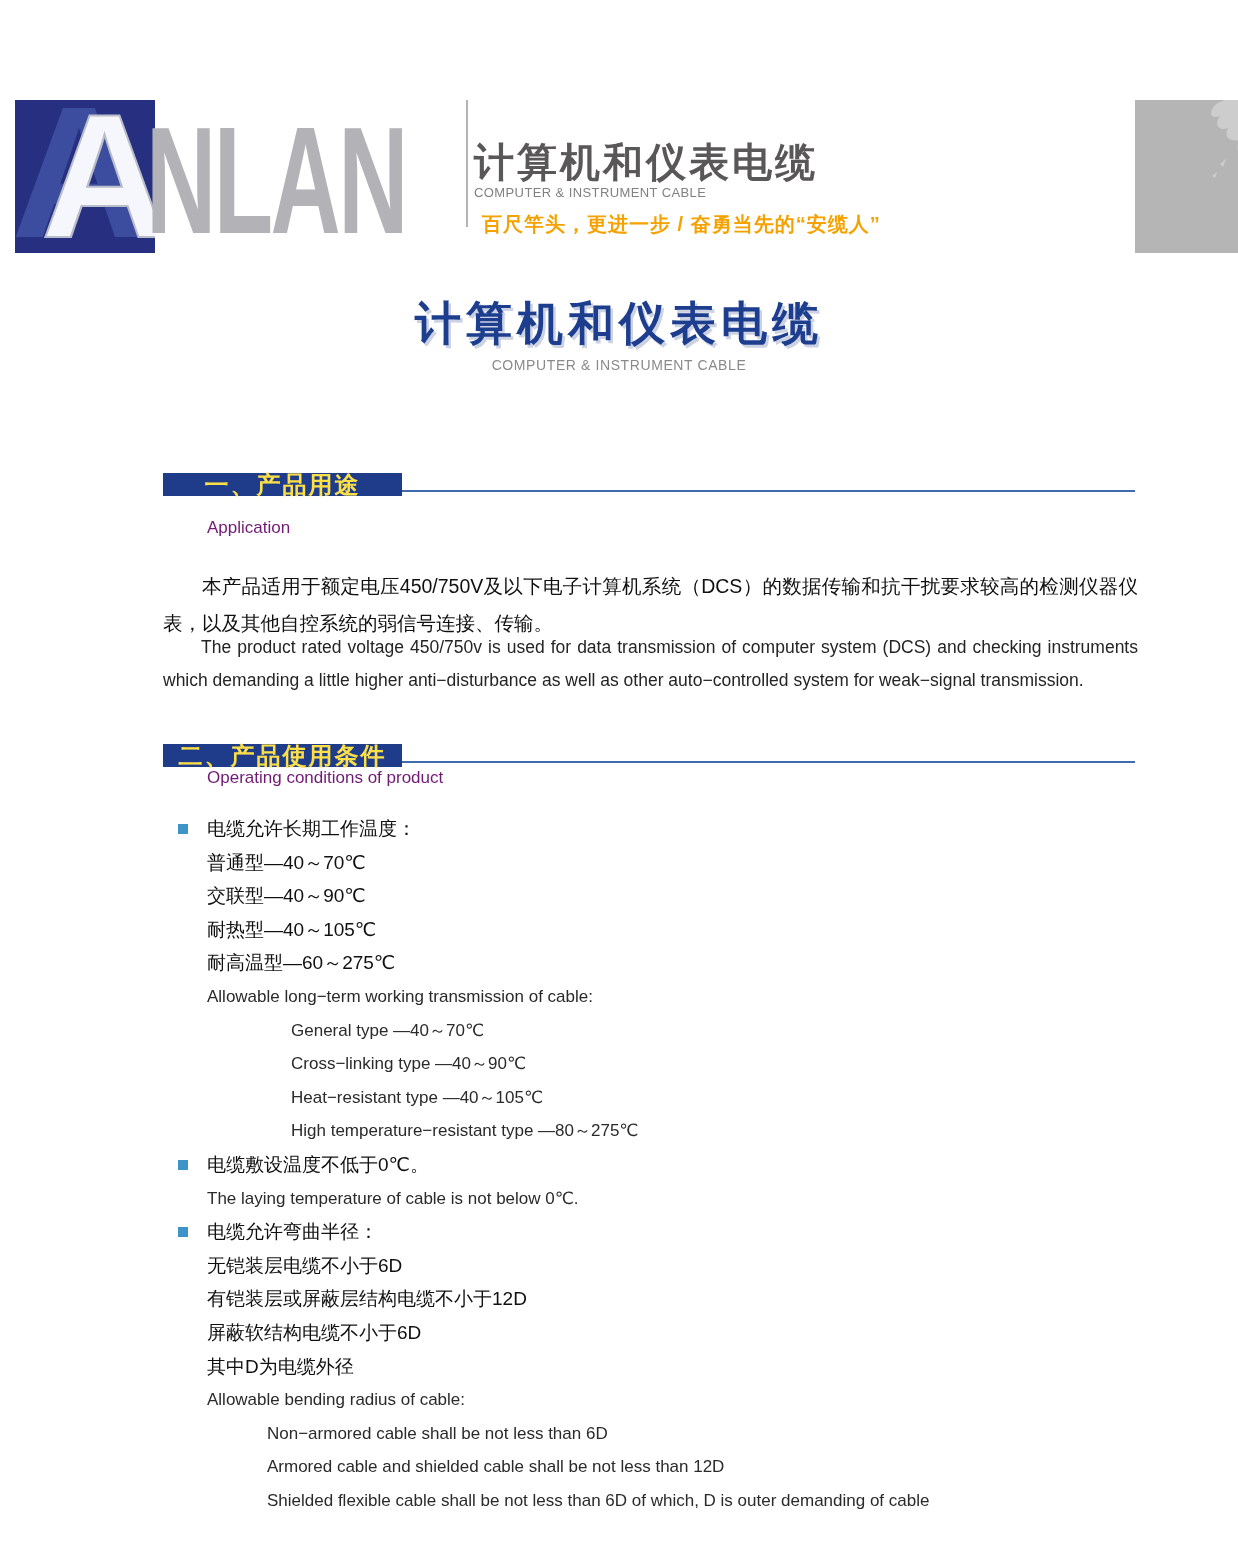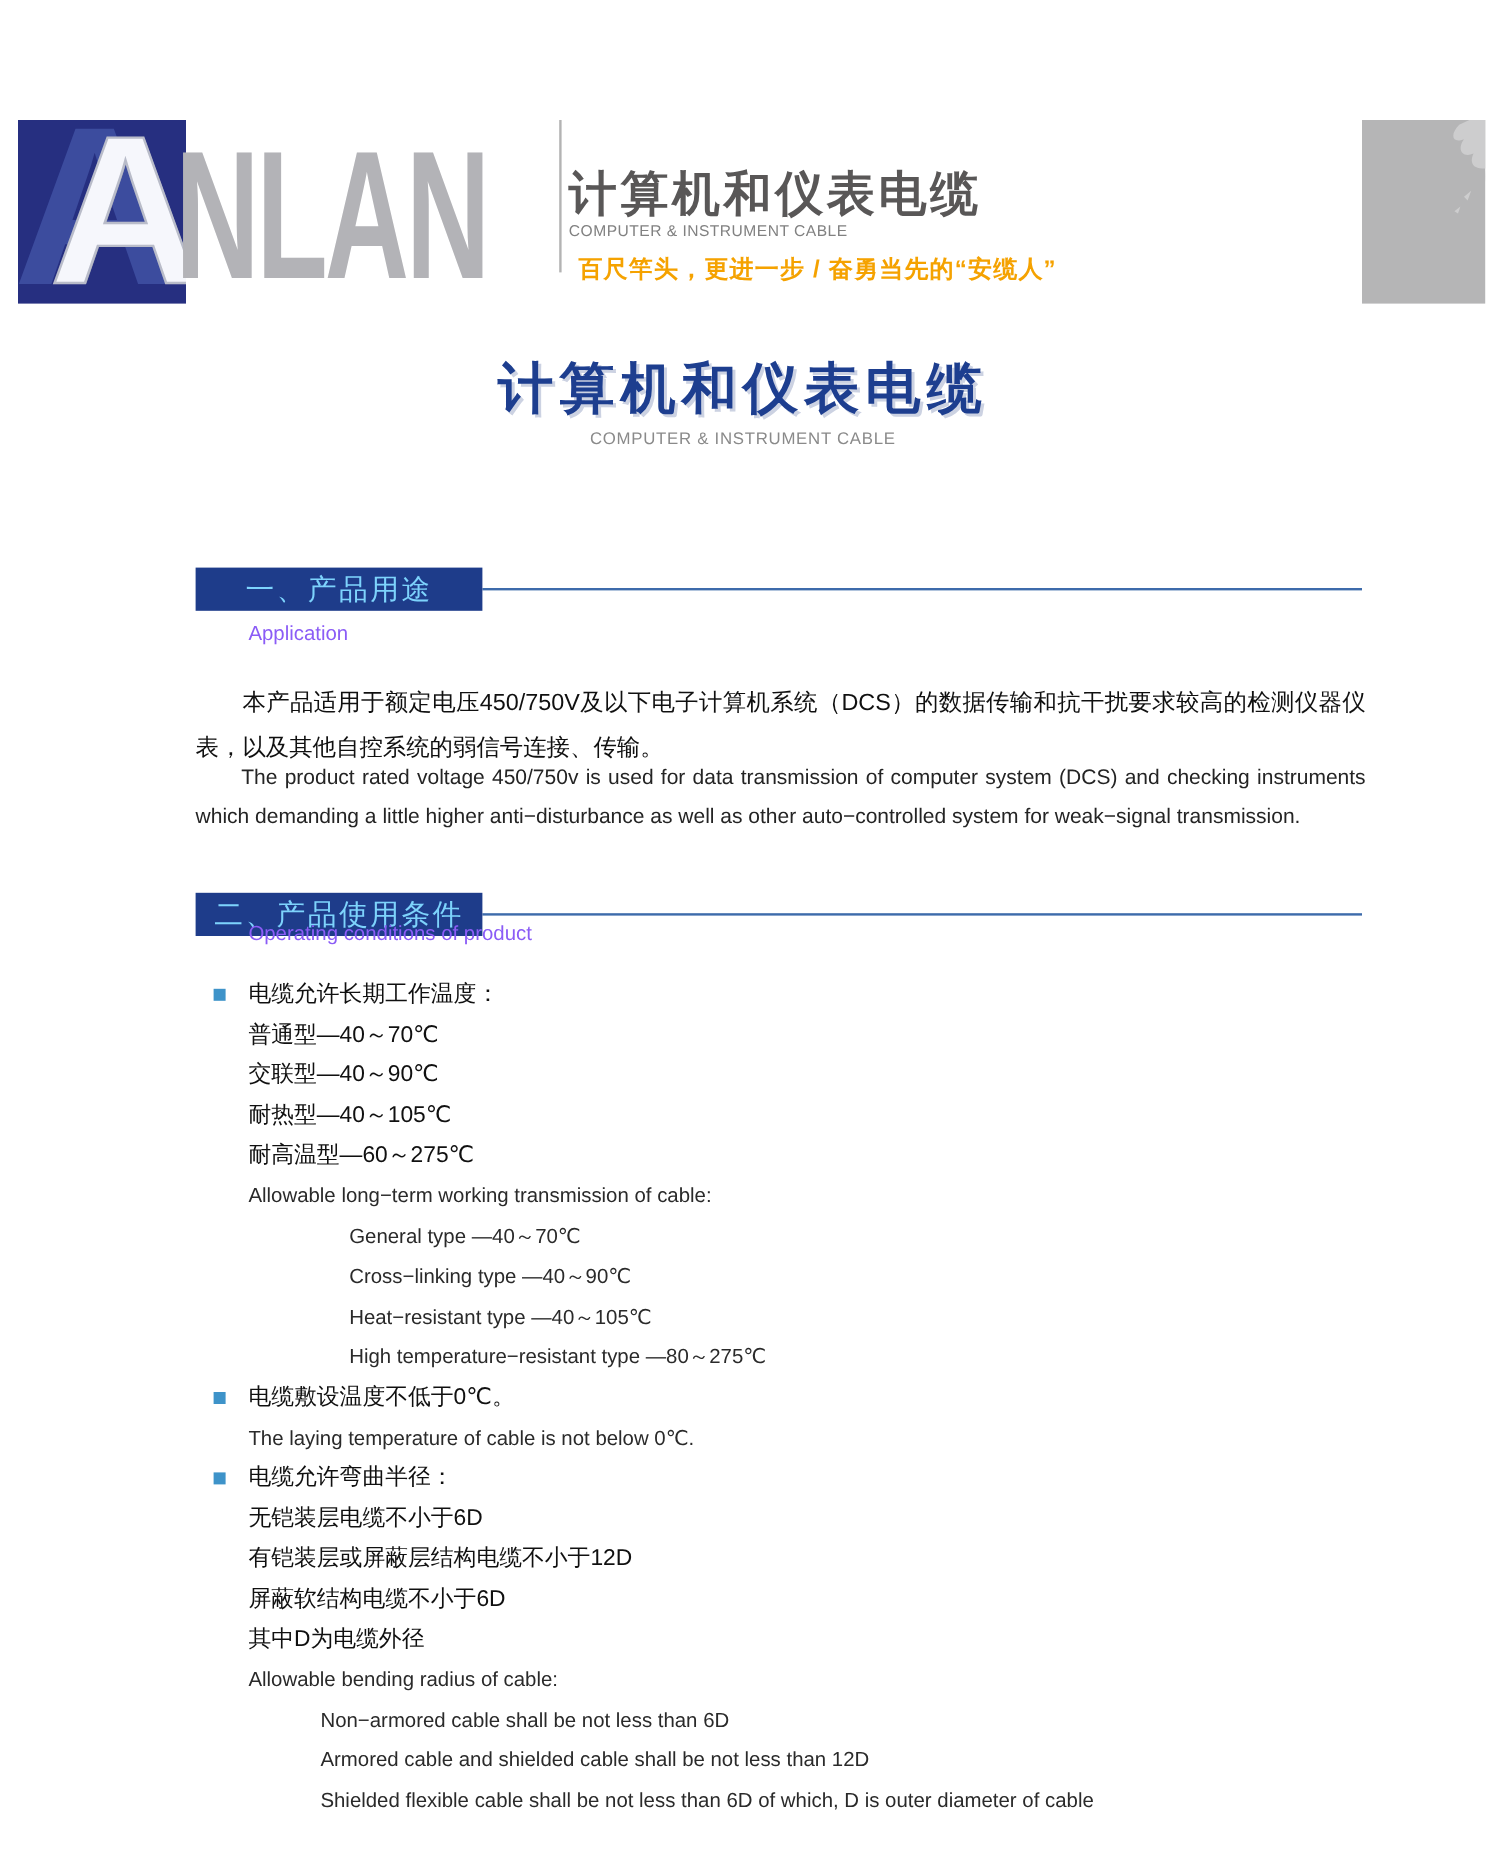--- a/index.html
+++ b/index.html
@@ -30,27 +30,27 @@
   .corner-box { position:absolute; left:1135px; top:100px; width:103px; height:153px;
     background:var(--graybox); overflow:hidden; }
   .corner-box svg { position:absolute; right:-8px; top:-6px; }
   
   .doc-title { position:absolute; left:0; right:0; top:293px; text-align:center;
     font-size:46px; font-weight:bold; color:var(--title-blue); letter-spacing:5px;
     text-shadow:2.5px 2.5px 0 #ccd2e2; }
   .doc-subtitle { position:absolute; left:0; right:0; top:357px; text-align:center;
     font-size:14px; color:#8a8a8a; letter-spacing:0.6px; }
   
-  .sec-bar { position:absolute; left:163px; width:239px; height:36px;
-    background:var(--accent-blue); color:#7dd3fc; font-size:24px; font-weight:normal;
+  .sec-bar { position:absolute; left:163px; width:239px; height:23px;
+    background:var(--accent-blue); color:#fde047; font-size:24px; font-weight:bold;
     display:flex; align-items:center; justify-content:center; letter-spacing:2px; }
   .sec-bar.s1 { top:473px; } .sec-bar.s2 { top:744px; }
   .sec-line { position:absolute; left:402px; width:733px; height:2px; background:var(--line-blue); }
   .sec-line.s1 { top:490px; } .sec-line.s2 { top:761px; }
-  .sub-en { position:absolute; left:207px; font-size:17px; color:#8b5cf6; }
+  .sub-en { position:absolute; left:207px; font-size:17px; color:#701a75; }
   .sub-en.s1 { top:518px; } .sub-en.s2 { top:768px; }
   
   .para-cn { position:absolute; left:163px; top:568px; width:975px; font-size:19.5px;
     line-height:37px; color:#101010; text-align:justify; text-indent:2em; }
   .para-en { position:absolute; left:163px; top:631px; width:975px; font-size:17.5px;
     line-height:33px; color:#242424; text-align:justify; text-indent:38px; }
   
   .cond-list { position:absolute; left:207px; top:812px; width:931px; }
   .row { position:relative; height:33.6px; line-height:33.6px; white-space:nowrap; }
   .row.cn, .row.bullet-cn { font-size:19px; color:#101010; }
@@ -196,17 +196,17 @@
       <span class="txt">Non−armored cable shall be not less than 6D</span>
     </div>
 
     <div class="row en-indent2">
       
       <span class="txt">Armored cable and shielded cable shall be not less than 12D</span>
     </div>
 
     <div class="row en-indent2">
       
-      <span class="txt">Shielded flexible cable shall be not less than 6D of which, D is outer diameter of cable</span>
+      <span class="txt">Shielded flexible cable shall be not less than 6D of which, D is outer demanding of cable</span>
     </div>
   </div>
 
 </div>
 
 </body></html>

